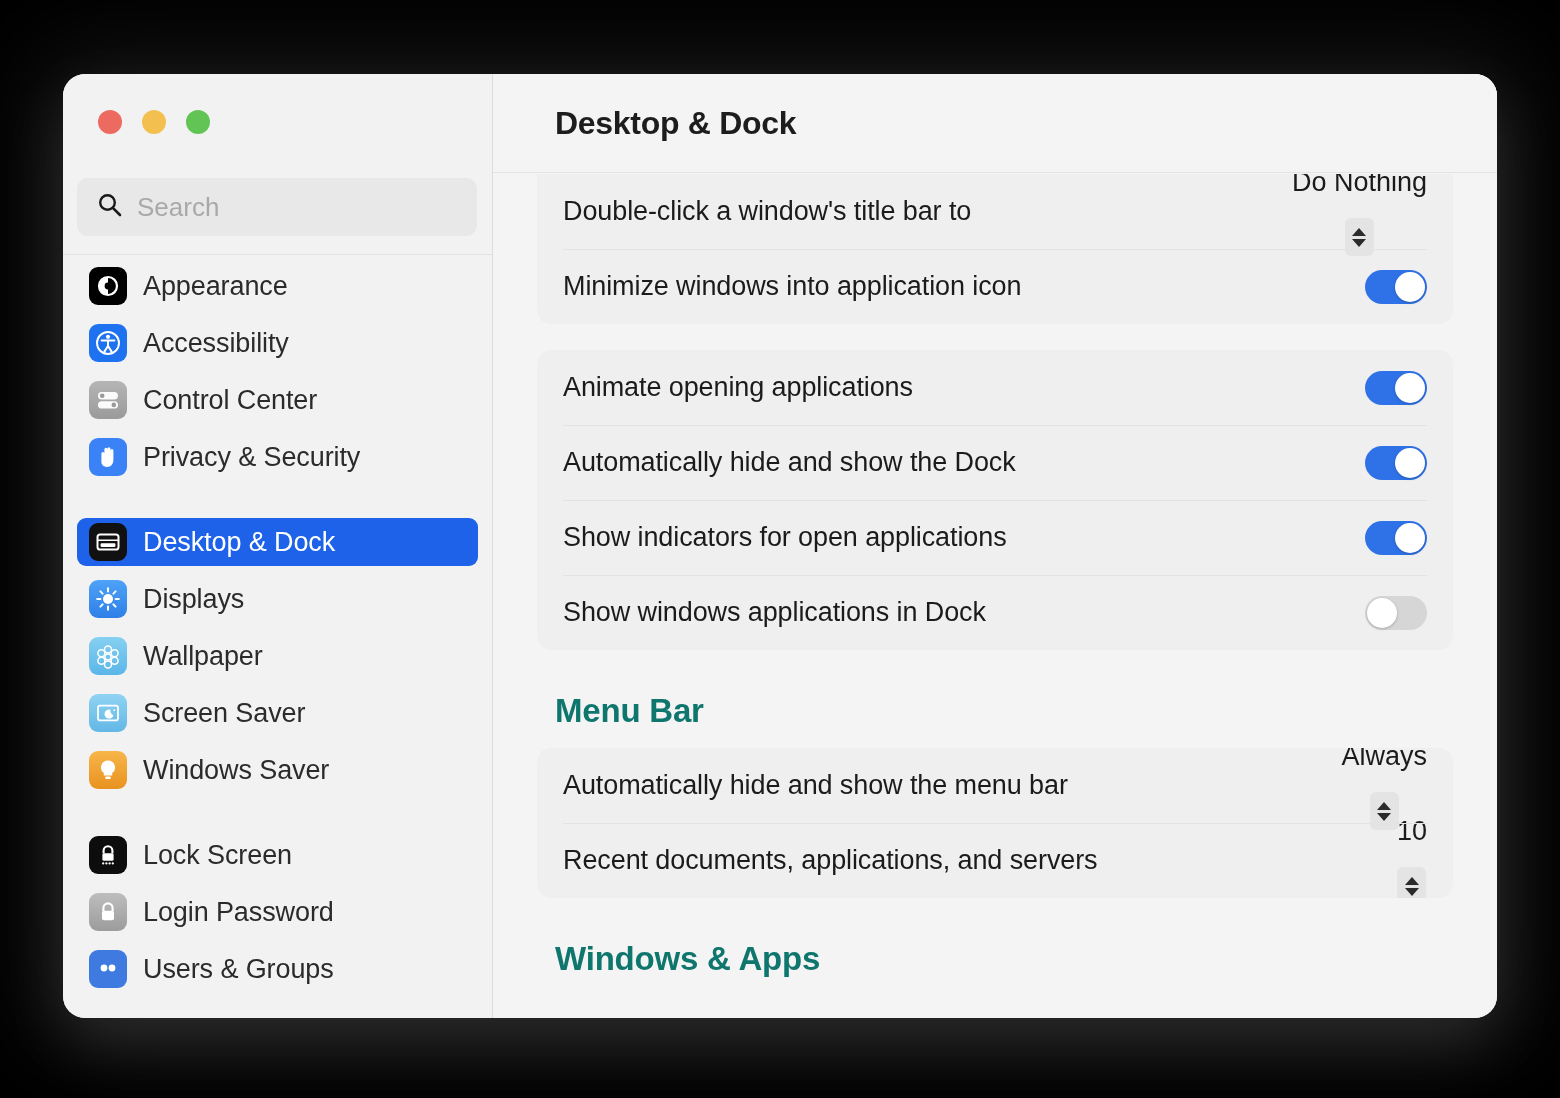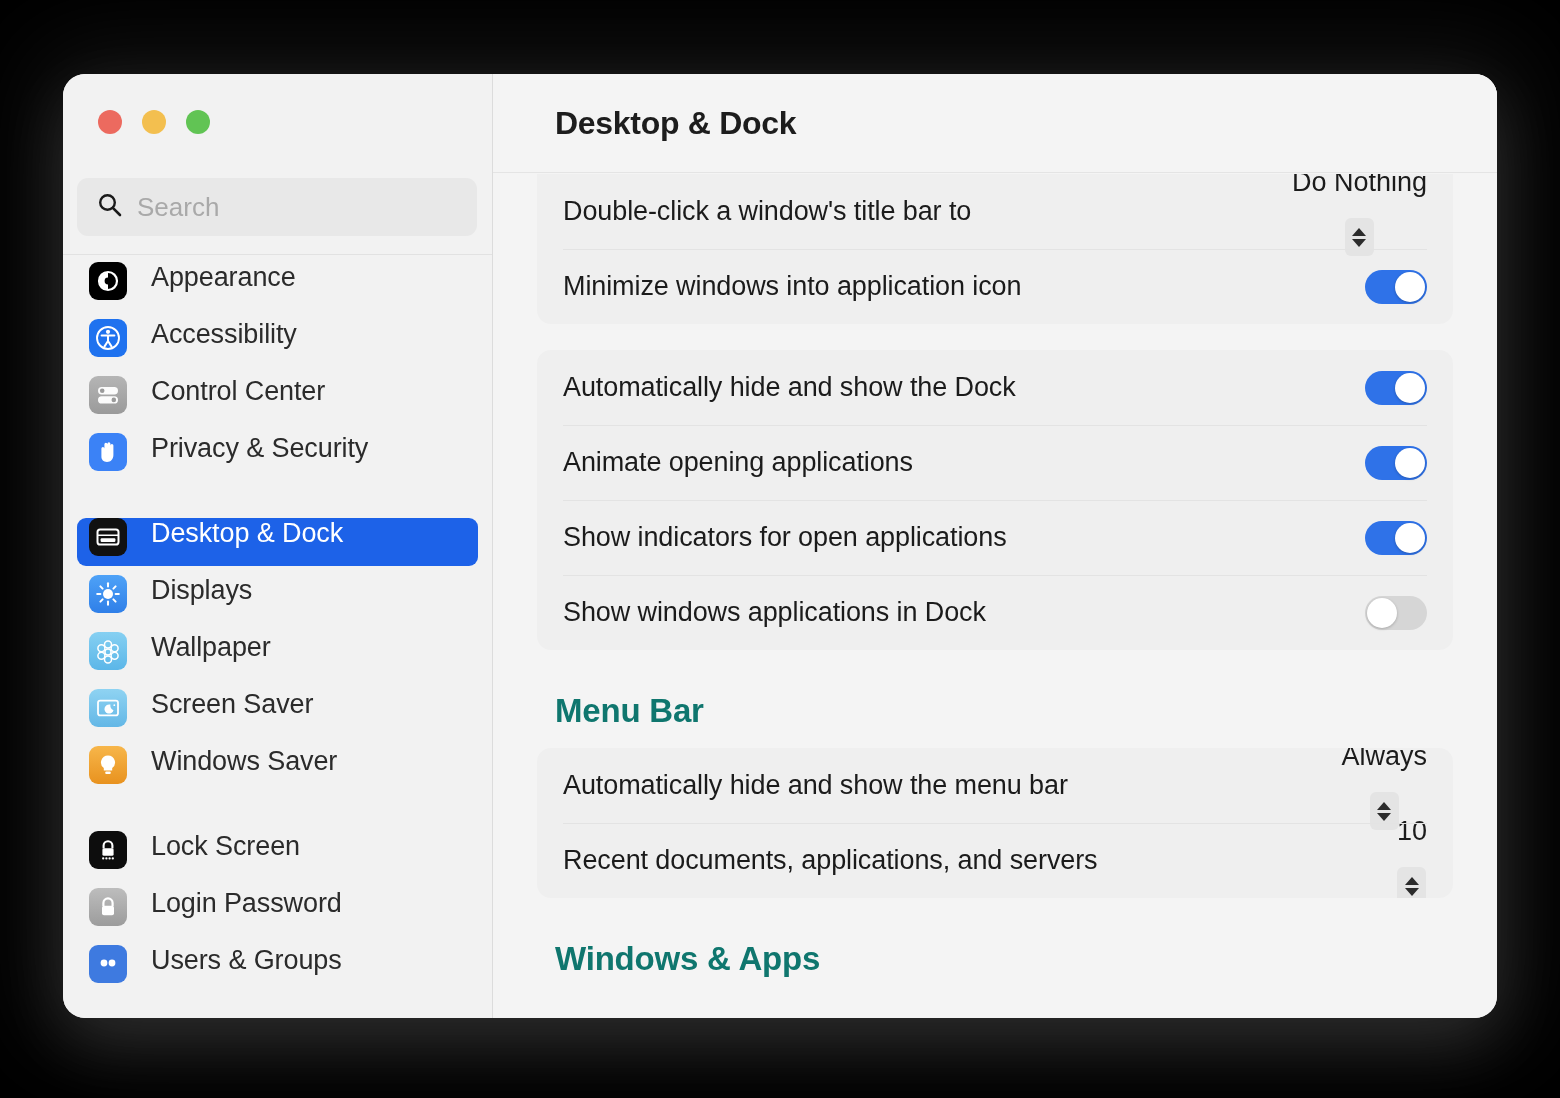--- a/index.html
+++ b/index.html
@@ -74,22 +74,22 @@
   .nav {
     position: absolute;
     left: 0; right: 0; top: 186px; bottom: 0;
     overflow: hidden;
     padding: 0 14px;
   }
   .nav-group { padding-top: 2px; }
   .nav-gap { height: 26px; }
 
   .nav-item {
-    display: flex; align-items: flex-start;
-    gap: 24px;
+    display: flex; align-items: center;
+    gap: 16px;
     height: 48px;
     padding: 0 12px;
     border-radius: 9px;
     margin-bottom: 9px;
     cursor: default;
   }
   .nav-item.selected { background: #1d62e8; }
   .nav-item.selected .nav-label { color: #ffffff; }
   .nav-label {
     font-size: 27px;
@@ -469,30 +469,30 @@
                 </div>
             </div>
           </div>
         </div>
 
         <div class="spacer-lg"></div>
 
         <div class="card">
 
           <div class="row">
-            <div class="row-label">Automatically hide and show the Dock</div>
+            <div class="row-label">Animate opening applications</div>
             <div class="row-right">
               <div class="toggle on">
                   <span class="knob"></span>
                 </div>
             </div>
           </div>
 
           <div class="row">
-            <div class="row-label">Animate opening applications</div>
+            <div class="row-label">Automatically hide and show the Dock</div>
             <div class="row-right">
               <div class="toggle on">
                   <span class="knob"></span>
                 </div>
             </div>
           </div>
 
           <div class="row">
             <div class="row-label">Show indicators for open applications</div>
             <div class="row-right">

